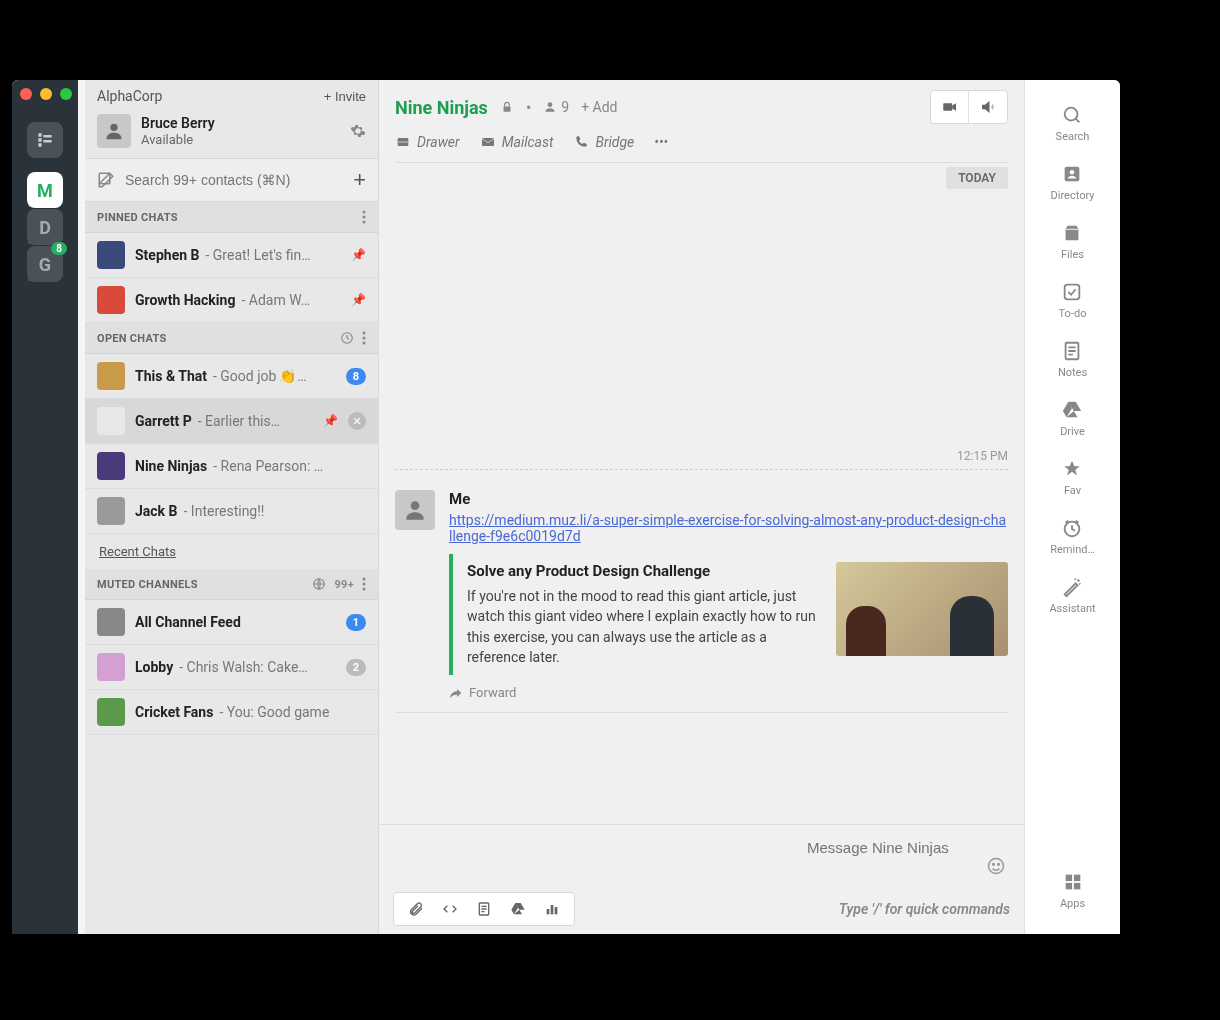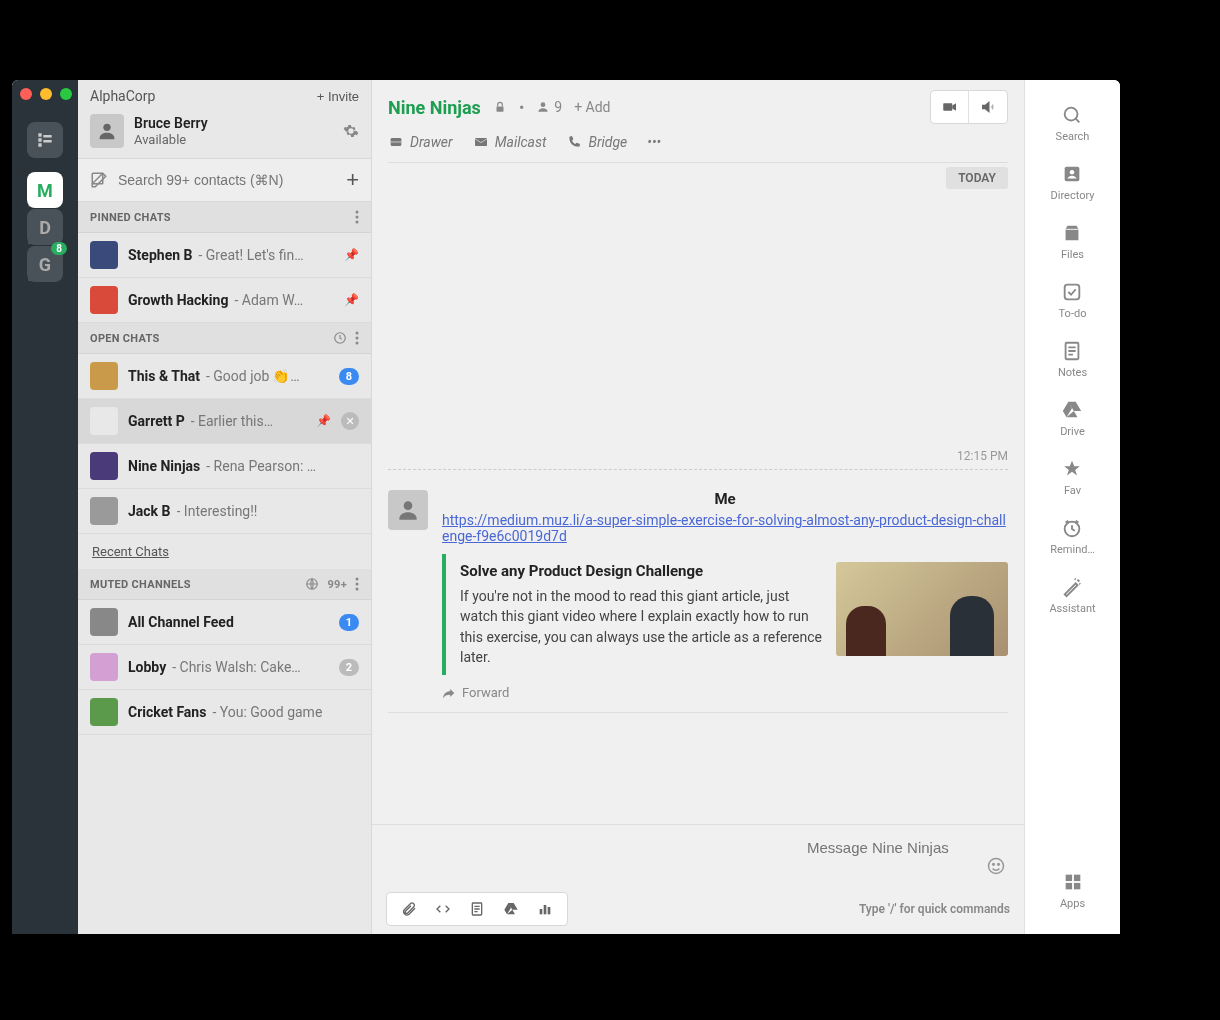--- a/index.html
+++ b/index.html
@@ -12,21 +12,21 @@
 .tl-green { background: #28c840; }
 
 
 .workspace-rail { width: 66px; background: #2a323a; display: flex; flex-direction: column; align-items: center; padding-top: 42px; gap: 14px; }
 .ws-logo { width: 36px; height: 36px; background: #4a5259; border-radius: 8px; display: flex; align-items: center; justify-content: center; color: #ccc; font-size: 20px; font-weight: bold; }
 .ws-item { width: 36px; height: 36px; border-radius: 8px; display: flex; align-items: center; justify-content: center; font-weight: bold; font-size: 18px; color: #fff; position: relative; }
 .ws-shortcut { font-size: 10px; color: #6a7279; margin-top: -10px; }
 .ws-badge { position: absolute; top: -4px; right: -4px; background: #27ae60; color: #fff; font-size: 10px; border-radius: 8px; padding: 1px 5px; font-weight: bold; }
 
 
-.sidebar { width: 294px; background: #e8e8e8; display: flex; flex-direction: column; border-right: 1px solid #d8d8d8; }
+.sidebar { width: 294px; background: #e8e8e8; display: flex; flex-direction: column; border-right: 1px solid #d8d8d8; margin-left: 7px; }
 .sidebar-header { padding: 8px 12px 0; }
 .sb-top-row { display: flex; justify-content: space-between; align-items: center; padding-bottom: 6px; }
 .sb-org { font-size: 14px; color: #555; }
 .invite-btn { font-size: 13px; color: #555; background: none; border: none; cursor: pointer; }
 .sb-profile-row { display: flex; align-items: center; gap: 10px; padding: 4px 0 10px; }
 .avatar { width: 34px; height: 34px; background: #c8c8c8; border-radius: 4px; flex-shrink: 0; display:flex; align-items:center; justify-content:center; font-size:16px; color:#666; }
 .profile-info { flex: 1; line-height: 1.2; }
 .profile-name { font-weight: 600; font-size: 14px; color: #222; }
 .profile-status { font-size: 13px; color: #666; }
 .gear { width: 16px; height: 16px; color: #888; }
@@ -66,40 +66,40 @@
 .ch-action-btn:first-child { border-right:1px solid #e0e0e0; }
 .ch-tabs { display: flex; gap: 20px; padding: 10px 0 12px; align-items:center; border-bottom:1px solid #ddd;font-style:italic; }
 .ch-tab { display: flex; align-items: center; gap: 6px; color: #777; font-size: 14px; cursor: pointer; }
 
 .messages { flex: 1; overflow-y: auto; padding: 0 16px; position:relative; }
 .date-chip { position:absolute; right:16px; top:4px; background:#e0e0e0; color:#666; font-size:12px; font-weight:600; padding:4px 12px; border-radius:3px; }
 .timestamp { text-align: right; color: #999; font-size: 12px; padding: 6px 0; border-bottom: 1px dashed #ccc; margin-bottom: 12px; margin-top:280px; }
 .message { display: flex; gap: 14px; padding: 8px 0 12px; border-bottom:1px solid #ddd; }
 .msg-avatar { width: 40px; height: 40px; background: #c8c8c8; border-radius: 4px; flex-shrink: 0; display:flex; align-items:center; justify-content:center; color:#777; }
 .msg-body { flex: 1; }
-.msg-author { font-weight: 700; font-size: 15px; color: #222; margin-bottom: 4px; text-align: center; }
+.msg-author { font-weight: 700; font-size: 15px; color: #222; margin-bottom: 4px; }
 .msg-text { font-size: 14px; color: #333; margin-bottom: 6px; }
 .msg-link { color: #4a67d6; text-decoration: underline; font-size: 14px; display: block; margin-bottom: 10px; word-break:break-all; }
 .link-card { display: flex; gap: 14px; border-left: 4px solid #27ae60; padding: 8px 0 8px 14px; margin-bottom: 10px; }
 .link-card-text { flex: 1; }
 .link-card-title { font-weight: 700; font-size: 15px; color: #222; margin-bottom: 6px; }
 .link-card-desc { font-size: 14px; color: #444; line-height: 1.45; }
 .link-card-img { width: 172px; height: 94px; background: linear-gradient(135deg,#d4c89a 0%,#a89070 100%); border-radius: 3px; flex-shrink: 0; position:relative; overflow:hidden; }
 .link-card-img::before { content:''; position:absolute; bottom:0; left:10px; width:40px; height:50px; background:#4a2820; border-radius:18px 18px 0 0; }
 .link-card-img::after { content:''; position:absolute; bottom:0; right:14px; width:44px; height:60px; background:#2a3038; border-radius:20px 20px 0 0; }
 .forward { color: #888; font-size: 13px; display:flex; align-items:center; gap:6px; cursor:pointer; }
 
 .composer { border-top: 1px solid #ddd; padding: 4px 0 0; background:#f0f0f0; }
 .composer-input-row { display:flex; align-items:flex-end; padding: 10px 18px; flex-direction: column; }
 .composer-input { flex: 1; border: none; background: transparent; font-size: 15px; color: #999; outline: none; }
 .emoji-btn { color:#999; font-size:18px; background:none; border:none; cursor:pointer; }
 .composer-bottom { display: flex; align-items: center; justify-content: space-between; padding: 6px 14px 8px; }
 .attach-bar { display: flex; gap: 18px; background:#fff; border:1px solid #d8d8d8; border-radius:4px; padding:8px 14px; align-items:center; }
 .attach-btn { color:#666; background:none; border:none; cursor:pointer; display:flex; }
-.hint { color: #888; font-size: 12px; font-weight:600; }
+.hint { color: #888; font-size: 14px; font-weight:600;font-style:italic; }
 
 
 .right-rail { width: 96px; background: #fff; border-left: 1px solid #e0e0e0; display: flex; flex-direction: column; align-items: center; padding: 14px 0; }
 .rail-item { display: flex; flex-direction: column; align-items: center; gap: 4px; padding: 10px 0; cursor: pointer; width:100%; }
 .rail-item svg { width: 22px; height: 22px; color: #888; }
 .rail-label { font-size: 11px; color: #888; }
 .rail-spacer { flex: 1; }
 
 svg { display: block; }
 </style>

